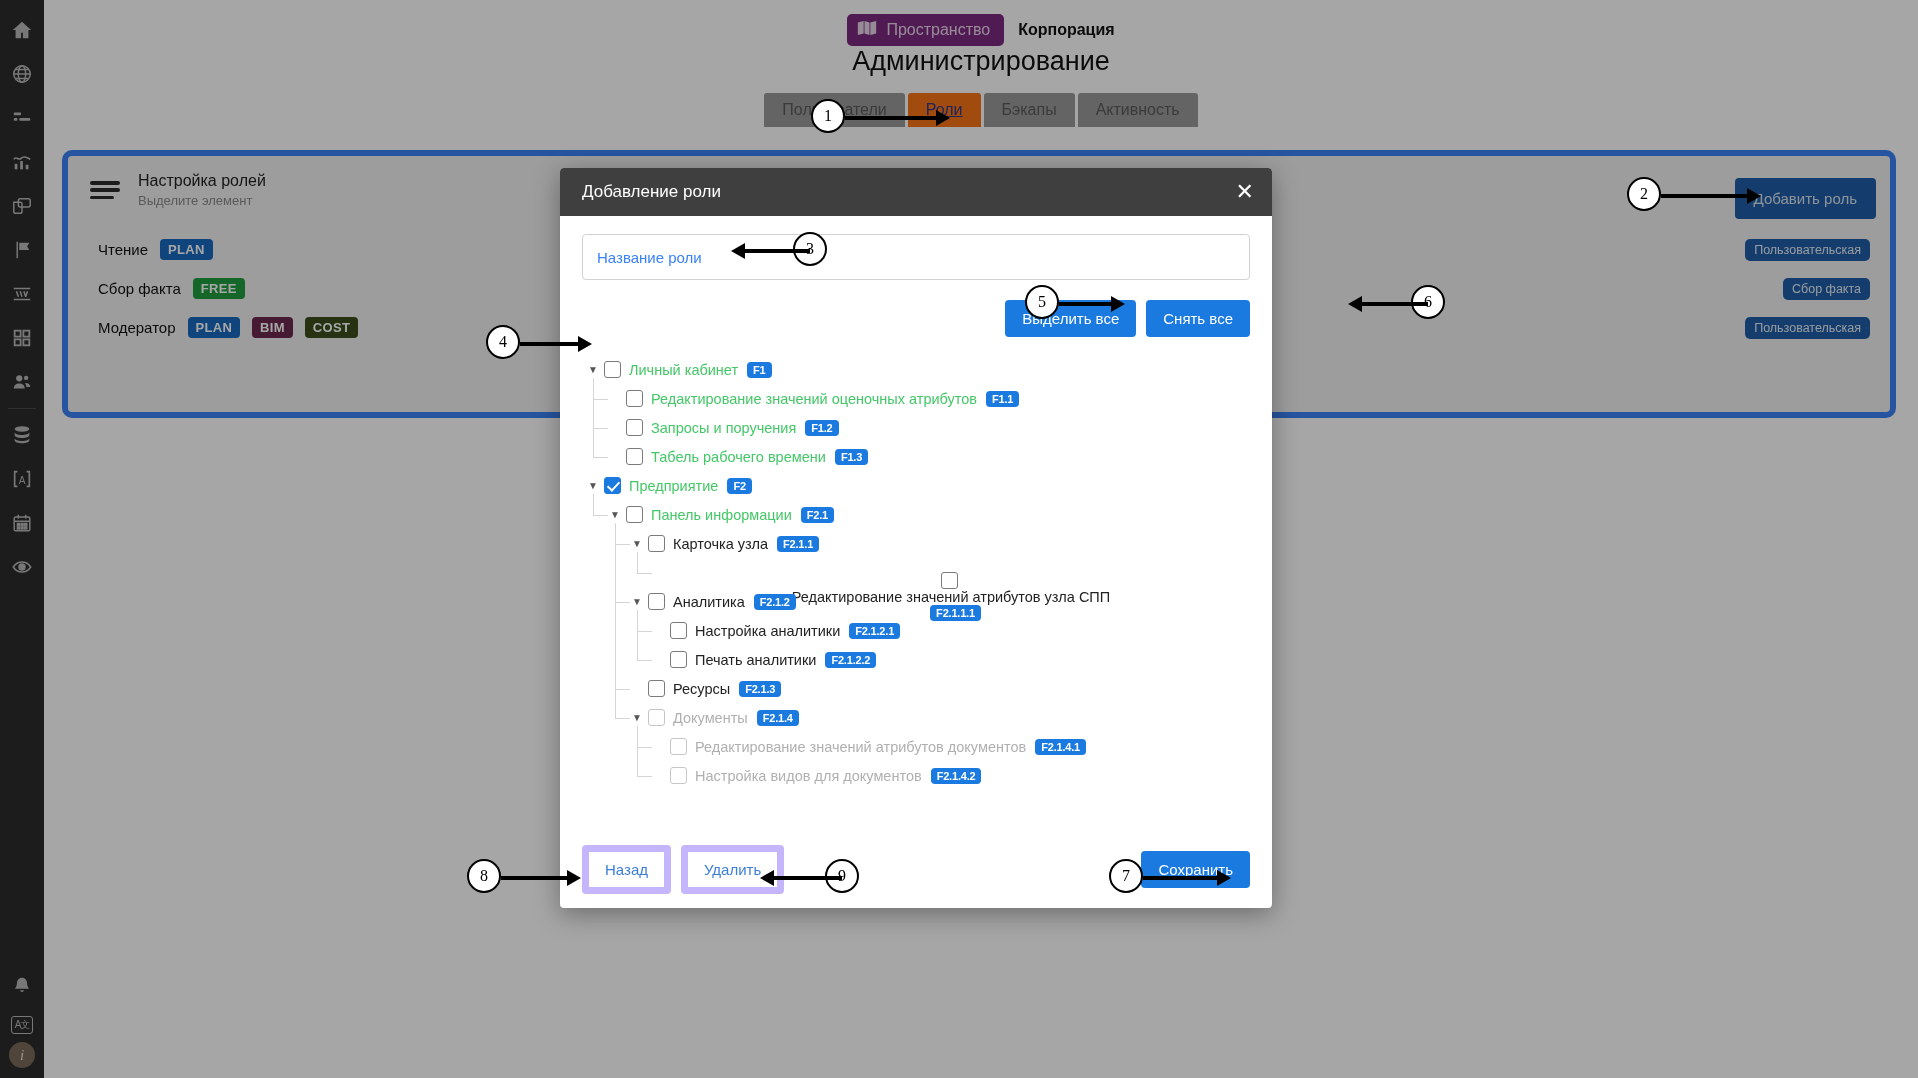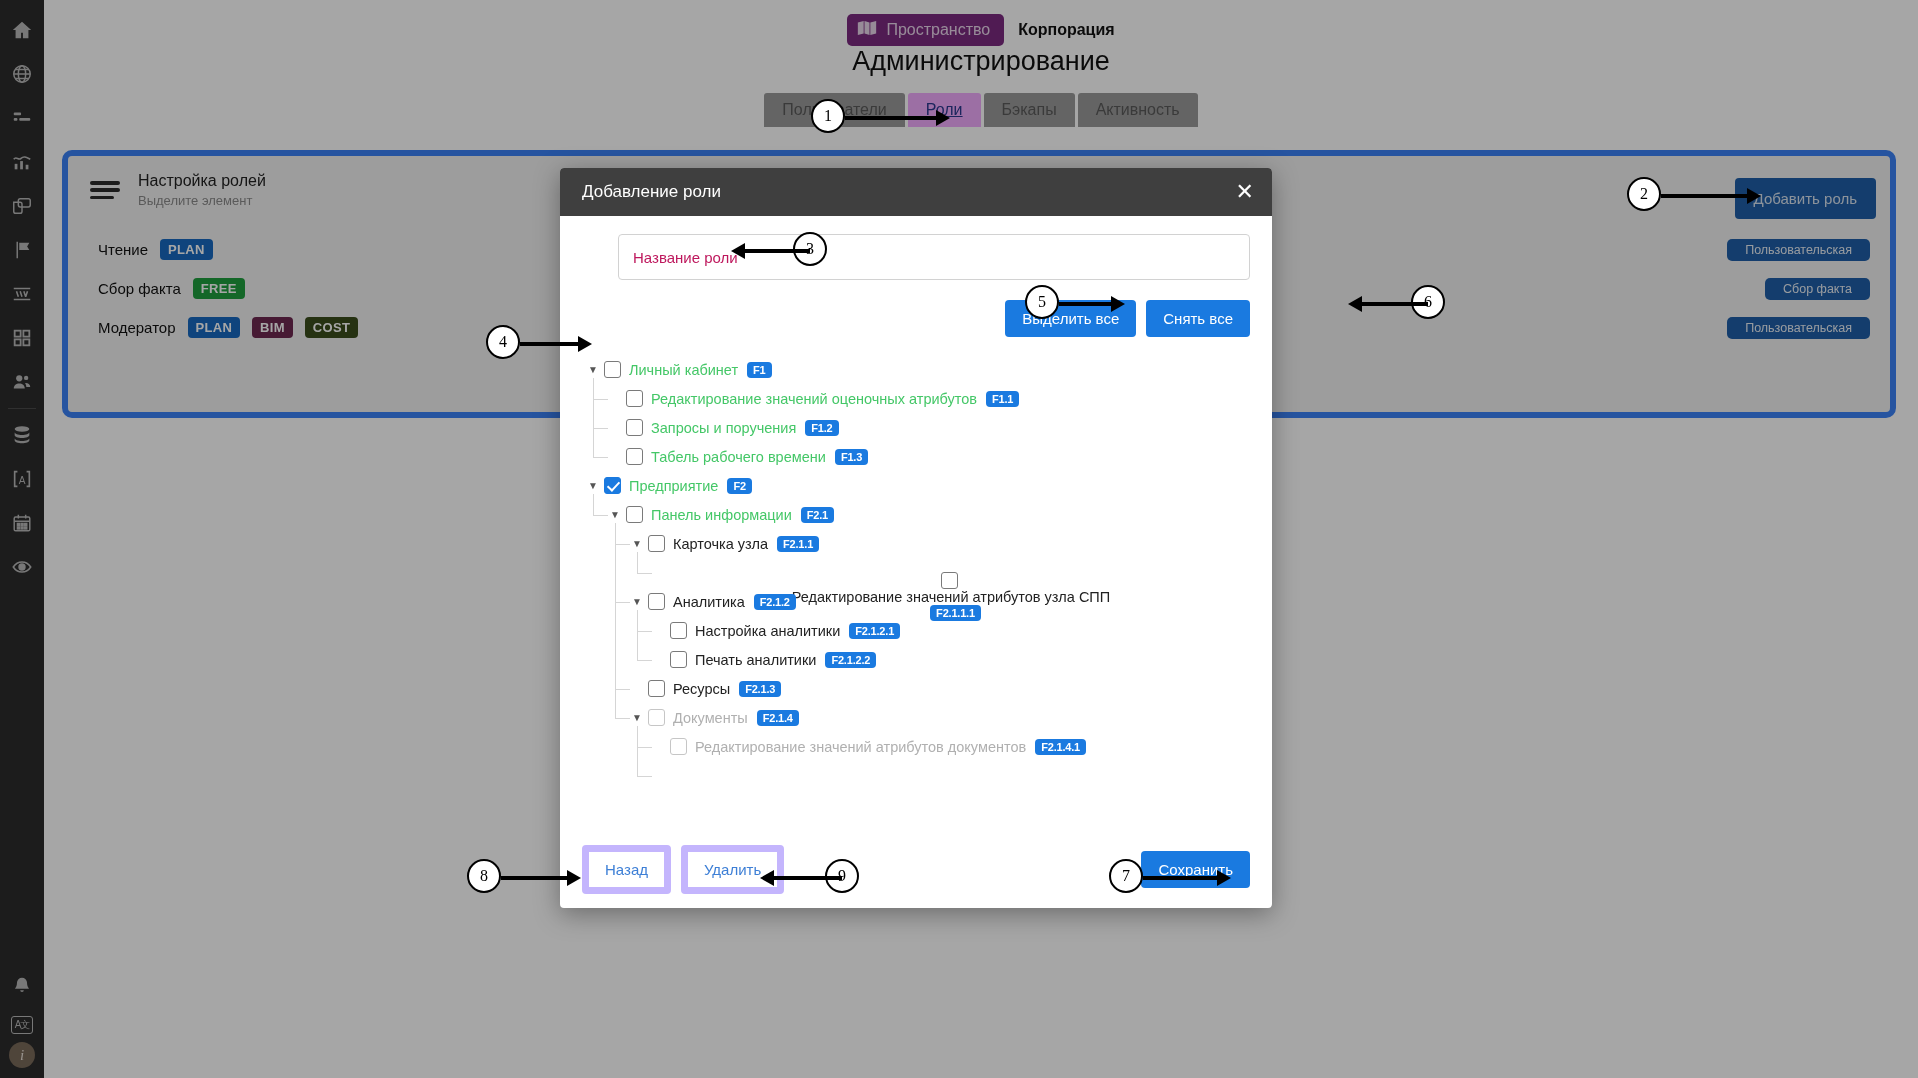--- a/index.html
+++ b/index.html
@@ -51,21 +51,21 @@
   }
   .space-chip .bk { display:block; }
   .corp { font-size:16px; font-weight:bold; color:#111; }
   .page-title { font-size:27px; color:#111; font-weight:400;}
 
   .tabs { margin-top:16px; display:flex; justify-content:center; gap:3px; }
   .tab {
     background:#9a9a9a; color:#5a5a5a; font-size:16px;
     padding:8px 18px; border-radius:3px 3px 0 0;
   }
-  .tab.active { background:#f0abfc; color:#2b3a8f;text-decoration:underline; }
+  .tab.active { background:#f97316; color:#2b3a8f;text-decoration:underline; }
 
   
   .card {
     position:absolute; left:62px; top:150px; right:22px; height:268px;
     background:#f2f2f2; border:6px solid #3b82f6; border-radius:10px;
   }
   .card-head { display:flex; align-items:center; gap:18px; padding:16px 20px 0 22px; }
   .burger { width:30px; height:22px; display:flex; flex-direction:column; justify-content:space-between; padding:2px 0;}
   .burger i { display:block; height:3.5px; background:#2b2b2b; border-radius:2px; }
   .burger i:nth-child(1){ width:30px; }
@@ -82,42 +82,42 @@
   .tag {
     font-size:13px; font-weight:bold; color:#fff; border-radius:4px;
     padding:3px 8px; letter-spacing:.3px;
   }
   .tag.plan { background:#1769c0; }
   .tag.free { background:#1f9e3e; }
   .tag.bim  { background:#6e2850; }
   .tag.cost { background:#3b4d1c; }
   .row-right {
     position:absolute; right:20px; top:50%; transform:translateY(-50%);
-    background:#1f5fa8; color:#e9eef5; font-size:12.5px; padding:4px 18px; border-radius:5px;
+    background:#1f5fa8; color:#e9eef5; font-size:12.5px; padding:4px 9px; border-radius:5px;
   }
 
   
   .modal {
     position:absolute; left:560px; top:168px; width:712px; height:740px;
     background:#fff; border-radius:4px; z-index:60;
     box-shadow:0 6px 26px rgba(0,0,0,.35);
     display:flex; flex-direction:column; overflow:hidden;
   }
   .modal-head {
     height:48px; background:#3f3f3f; color:#fff;
     display:flex; align-items:center; justify-content:space-between;
     padding:0 18px 0 22px; font-size:17px;
   }
   .modal-x { font-size:22px; color:#fff; line-height:1; cursor:pointer; }
   .modal-body { flex:1; padding:18px 22px 0 22px; display:flex; flex-direction:column; min-height:0;}
 
   .name-input {
     height:46px; border:1px solid #d2d2d2; border-radius:4px;
     display:flex; align-items:center; padding:0 14px;
-    font-size:15px; color:#be185d; background:#fff;margin-left:36px;
+    font-size:15px; color:#3b82f6; background:#fff;
   }
 
   .sel-row { margin-top:20px; display:flex; justify-content:flex-end; gap:10px; }
   .btn {
     font-size:15px; border-radius:4px; padding:9px 16px; cursor:pointer;
     border:1px solid transparent; white-space:nowrap;
   }
   .btn-blue { background:#1a7ae0; color:#fff; }
   .btn-outline { background:#fff; color:#3d7fd6; border:7px solid #c4b5fd; }
 
@@ -443,20 +443,26 @@
             <span class="caret">▼</span>
             <span class="cb dis"></span>
             <span class="nlabel dis">Документы</span>
             <span class="code">F2.1.4</span>
           </div>
           <div class="node" style="padding-left: 70px;">
             <span class="caret blank"></span>
             <span class="cb dis"></span>
             <span class="nlabel dis">Редактирование значений атрибутов документов</span>
             <span class="code">F2.1.4.1</span>
+          </div>
+          <div class="node" style="padding-left: 70px;">
+            <span class="caret blank"></span>
+            <span class="cb dis"></span>
+            <span class="nlabel dis">Настройка видов для документов</span>
+            <span class="code">F2.1.4.2</span>
           </div>
           <div class="hline" style="left: 11px; top: 43.5px; width: 15px;"></div>
           <div class="hline" style="left: 11px; top: 72.5px; width: 15px;"></div>
           <div class="hline" style="left: 11px; top: 101.5px; width: 15px;"></div>
           <div class="hline" style="left: 11px; top: 159.5px; width: 15px;"></div>
           <div class="hline" style="left: 33px; top: 188.5px; width: 15px;"></div>
           <div class="hline" style="left: 55px; top: 217.5px; width: 15px;"></div>
           <div class="hline" style="left: 33px; top: 246.5px; width: 15px;"></div>
           <div class="hline" style="left: 55px; top: 275.5px; width: 15px;"></div>
           <div class="hline" style="left: 55px; top: 304.5px; width: 15px;"></div>

